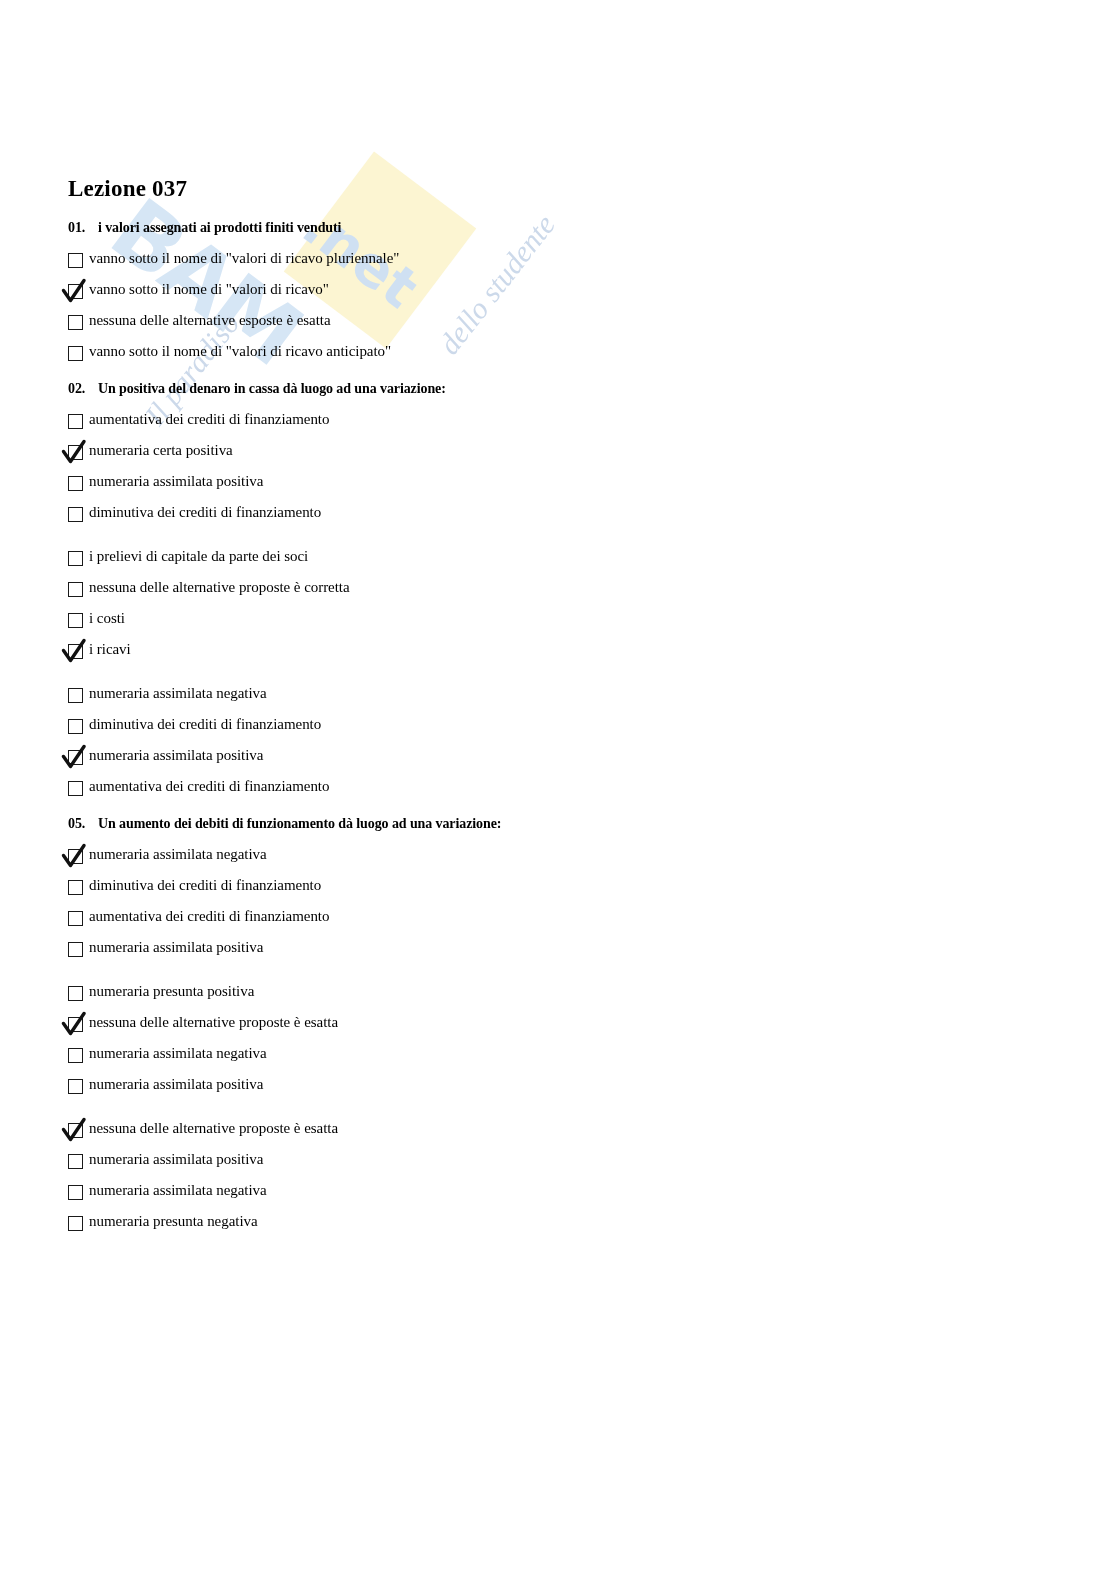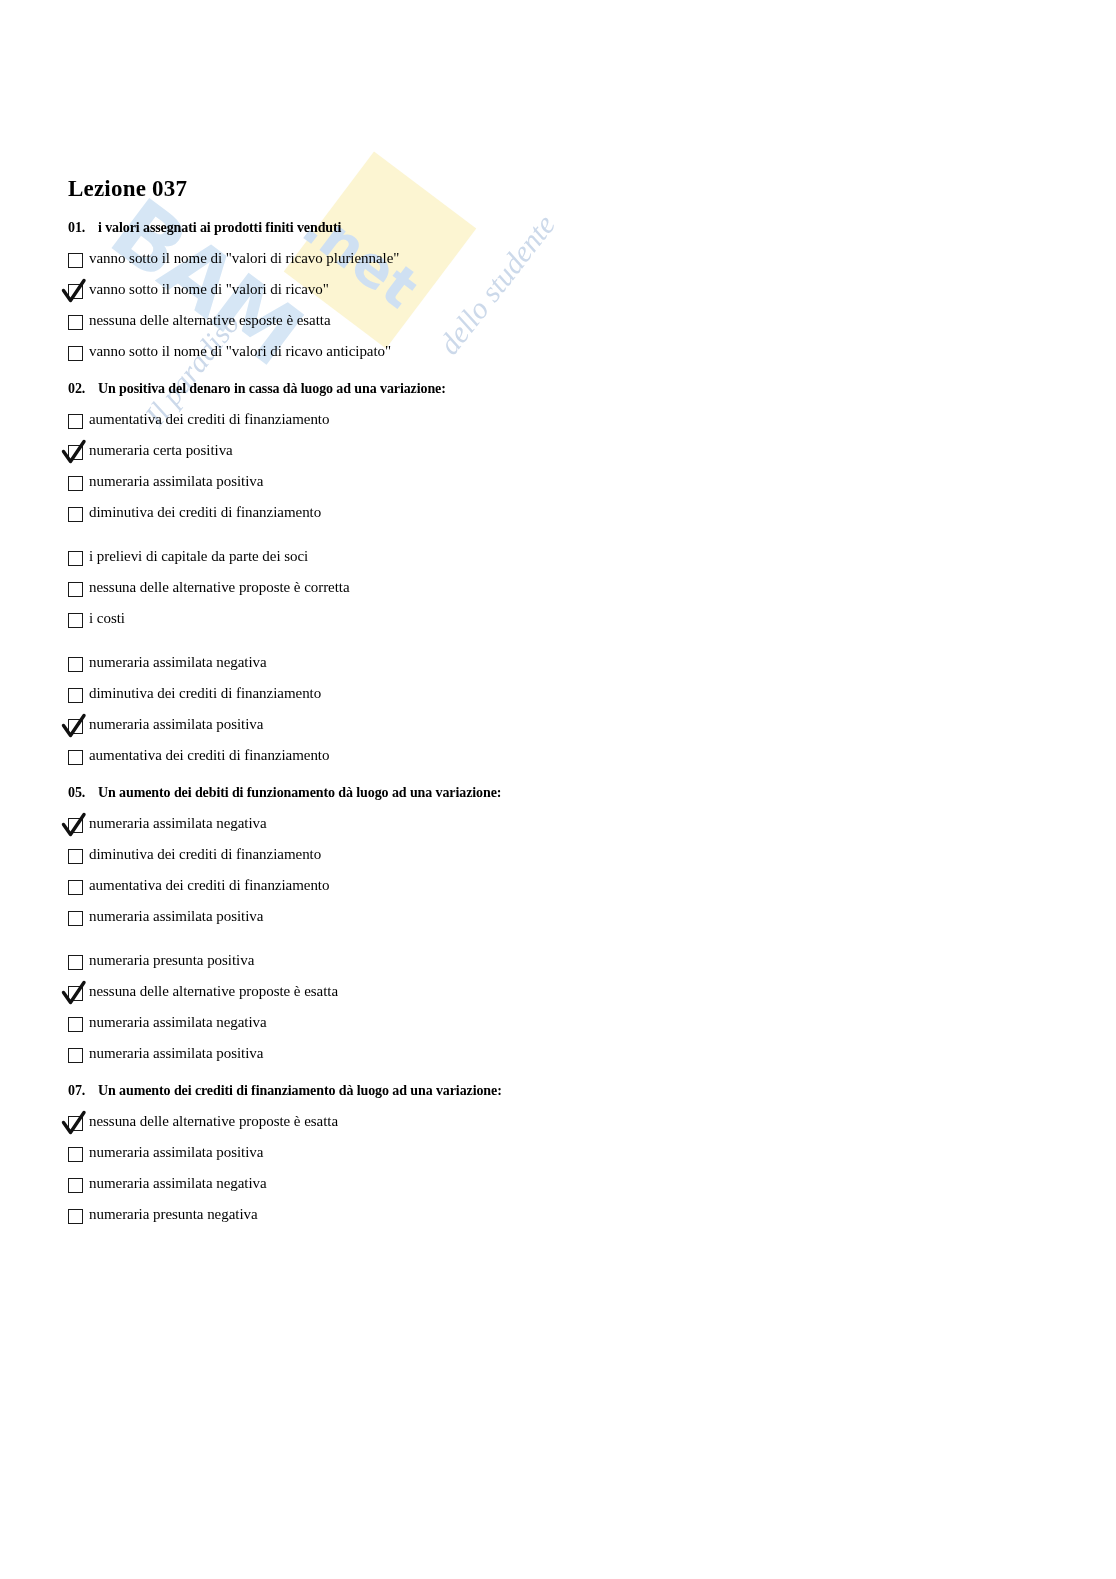--- a/index.html
+++ b/index.html
@@ -229,20 +229,28 @@
             <span class="option-label">i prelievi di capitale da parte dei soci</span>
           </div>
           <div class="option-row">
             <div class="cbox"></div>
             <span class="option-label">nessuna delle alternative proposte è corretta</span>
           </div>
           <div class="option-row">
             <div class="cbox"></div>
             <span class="option-label">i costi</span>
           </div>
+          <div class="option-row">
+            <div class="cbox">
+              <svg class="tick" viewBox="0 0 30 30">
+                <path d="M3.5 13.5 L10.5 23.5 L24 3.5" fill="none" stroke="#111111" stroke-width="3.4" stroke-linecap="round" stroke-linejoin="round"></path>
+              </svg>
+            </div>
+            <span class="option-label">i ricavi</span>
+          </div>
         </div>
         <div class="question-block">
           <div class="option-row">
             <div class="cbox"></div>
             <span class="option-label">numeraria assimilata negativa</span>
           </div>
           <div class="option-row">
             <div class="cbox"></div>
             <span class="option-label">diminutiva dei crediti di finanziamento</span>
           </div>
@@ -298,21 +306,20 @@
           <div class="option-row">
             <div class="cbox"></div>
             <span class="option-label">numeraria assimilata negativa</span>
           </div>
           <div class="option-row">
             <div class="cbox"></div>
             <span class="option-label">numeraria assimilata positiva</span>
           </div>
         </div>
         <div class="question-block">
-          <div class="q-head"><span class="q-num">07.</span><span>Un aumento dei crediti di finanziamento dà luogo ad una variazione:</span></div>
           <div class="option-row">
             <div class="cbox">
               <svg class="tick" viewBox="0 0 30 30">
                 <path d="M3.5 13.5 L10.5 23.5 L24 3.5" fill="none" stroke="#111111" stroke-width="3.4" stroke-linecap="round" stroke-linejoin="round"></path>
               </svg>
             </div>
             <span class="option-label">nessuna delle alternative proposte è esatta</span>
           </div>
           <div class="option-row">
             <div class="cbox"></div>

